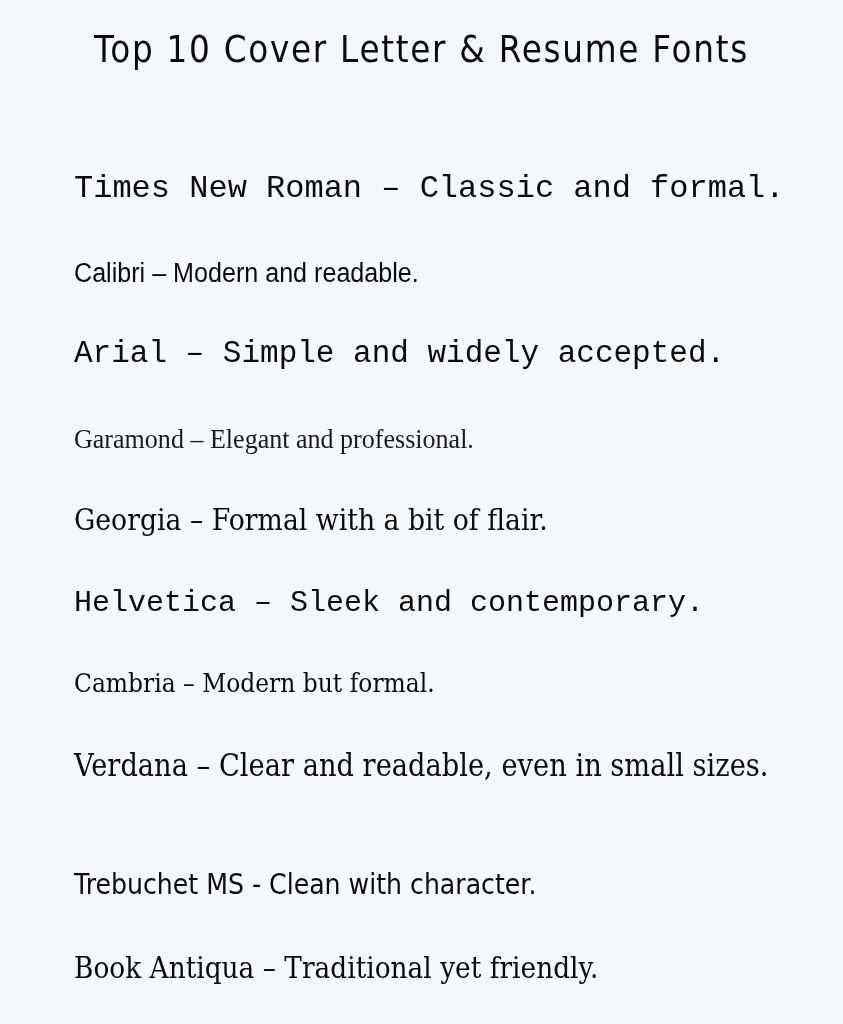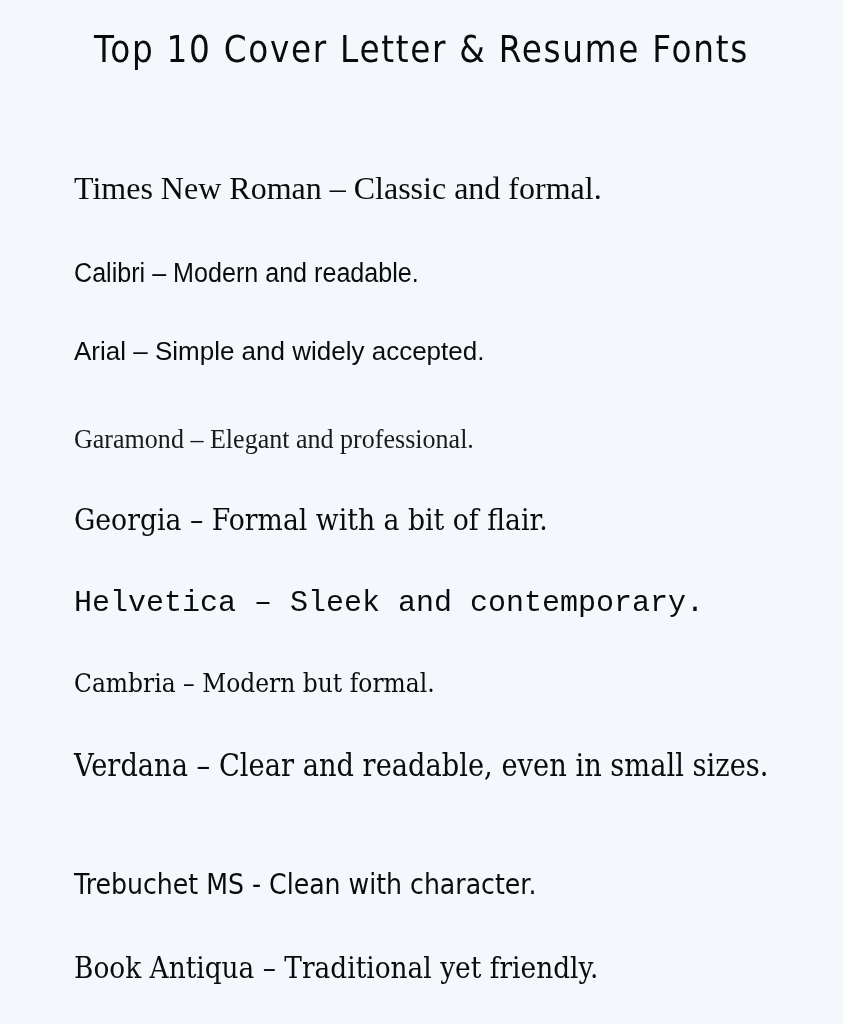--- a/index.html
+++ b/index.html
@@ -28,23 +28,23 @@
       transform: scaleX(0.86);
       transform-origin: center top;
       margin: 0;
     }
     .item {
       position: absolute;
       left: 74px;
       margin: 0;
       white-space: nowrap;
     }
-    .f-times { font-family: Liberation Serif, serif; font-size: 32px; top: 170px; text-align: center; }
+    .f-times { font-family: Liberation Mono, monospace; font-size: 32px; top: 170px; text-align: center; }
     .f-calibri { font-family: "Liberation Sans", sans-serif; font-size: 27px; top: 258px; transform: scaleX(0.93); transform-origin: left top; }
-    .f-arial { font-family: Liberation Sans, sans-serif; font-size: 26px; top: 336px; }
+    .f-arial { font-family: Liberation Mono, monospace; font-size: 31px; top: 336px; }
     .f-garamond { font-family: "Liberation Serif", serif; font-size: 28px; top: 423px; transform: scaleX(0.93); transform-origin: left top; color: #1a1a1a; }
     .f-georgia { font-family: "DejaVu Serif", serif; font-size: 29px; top: 503px; transform: scaleX(0.92); transform-origin: left top; }
     .f-helvetica { font-family: Liberation Mono, monospace; font-size: 30px; top: 586px; }
     .f-cambria { font-family: "DejaVu Serif", serif; font-size: 26px; top: 668px; transform: scaleX(0.9); transform-origin: left top; }
     .f-verdana { font-family: "DejaVu Serif", serif; font-size: 31px; top: 745px; line-height: 40px; white-space: normal; width: 720px; transform: scaleX(0.88); transform-origin: left top; width: 820px; }
     .f-trebuchet { font-family: "DejaVu Sans", sans-serif; font-size: 28px; top: 868px; transform: scaleX(0.9); transform-origin: left top; }
     .f-antiqua { font-family: "DejaVu Serif", serif; font-size: 30px; top: 950px; transform: scaleX(0.88); transform-origin: left top; }
   </style>
 </head>
 <body>

